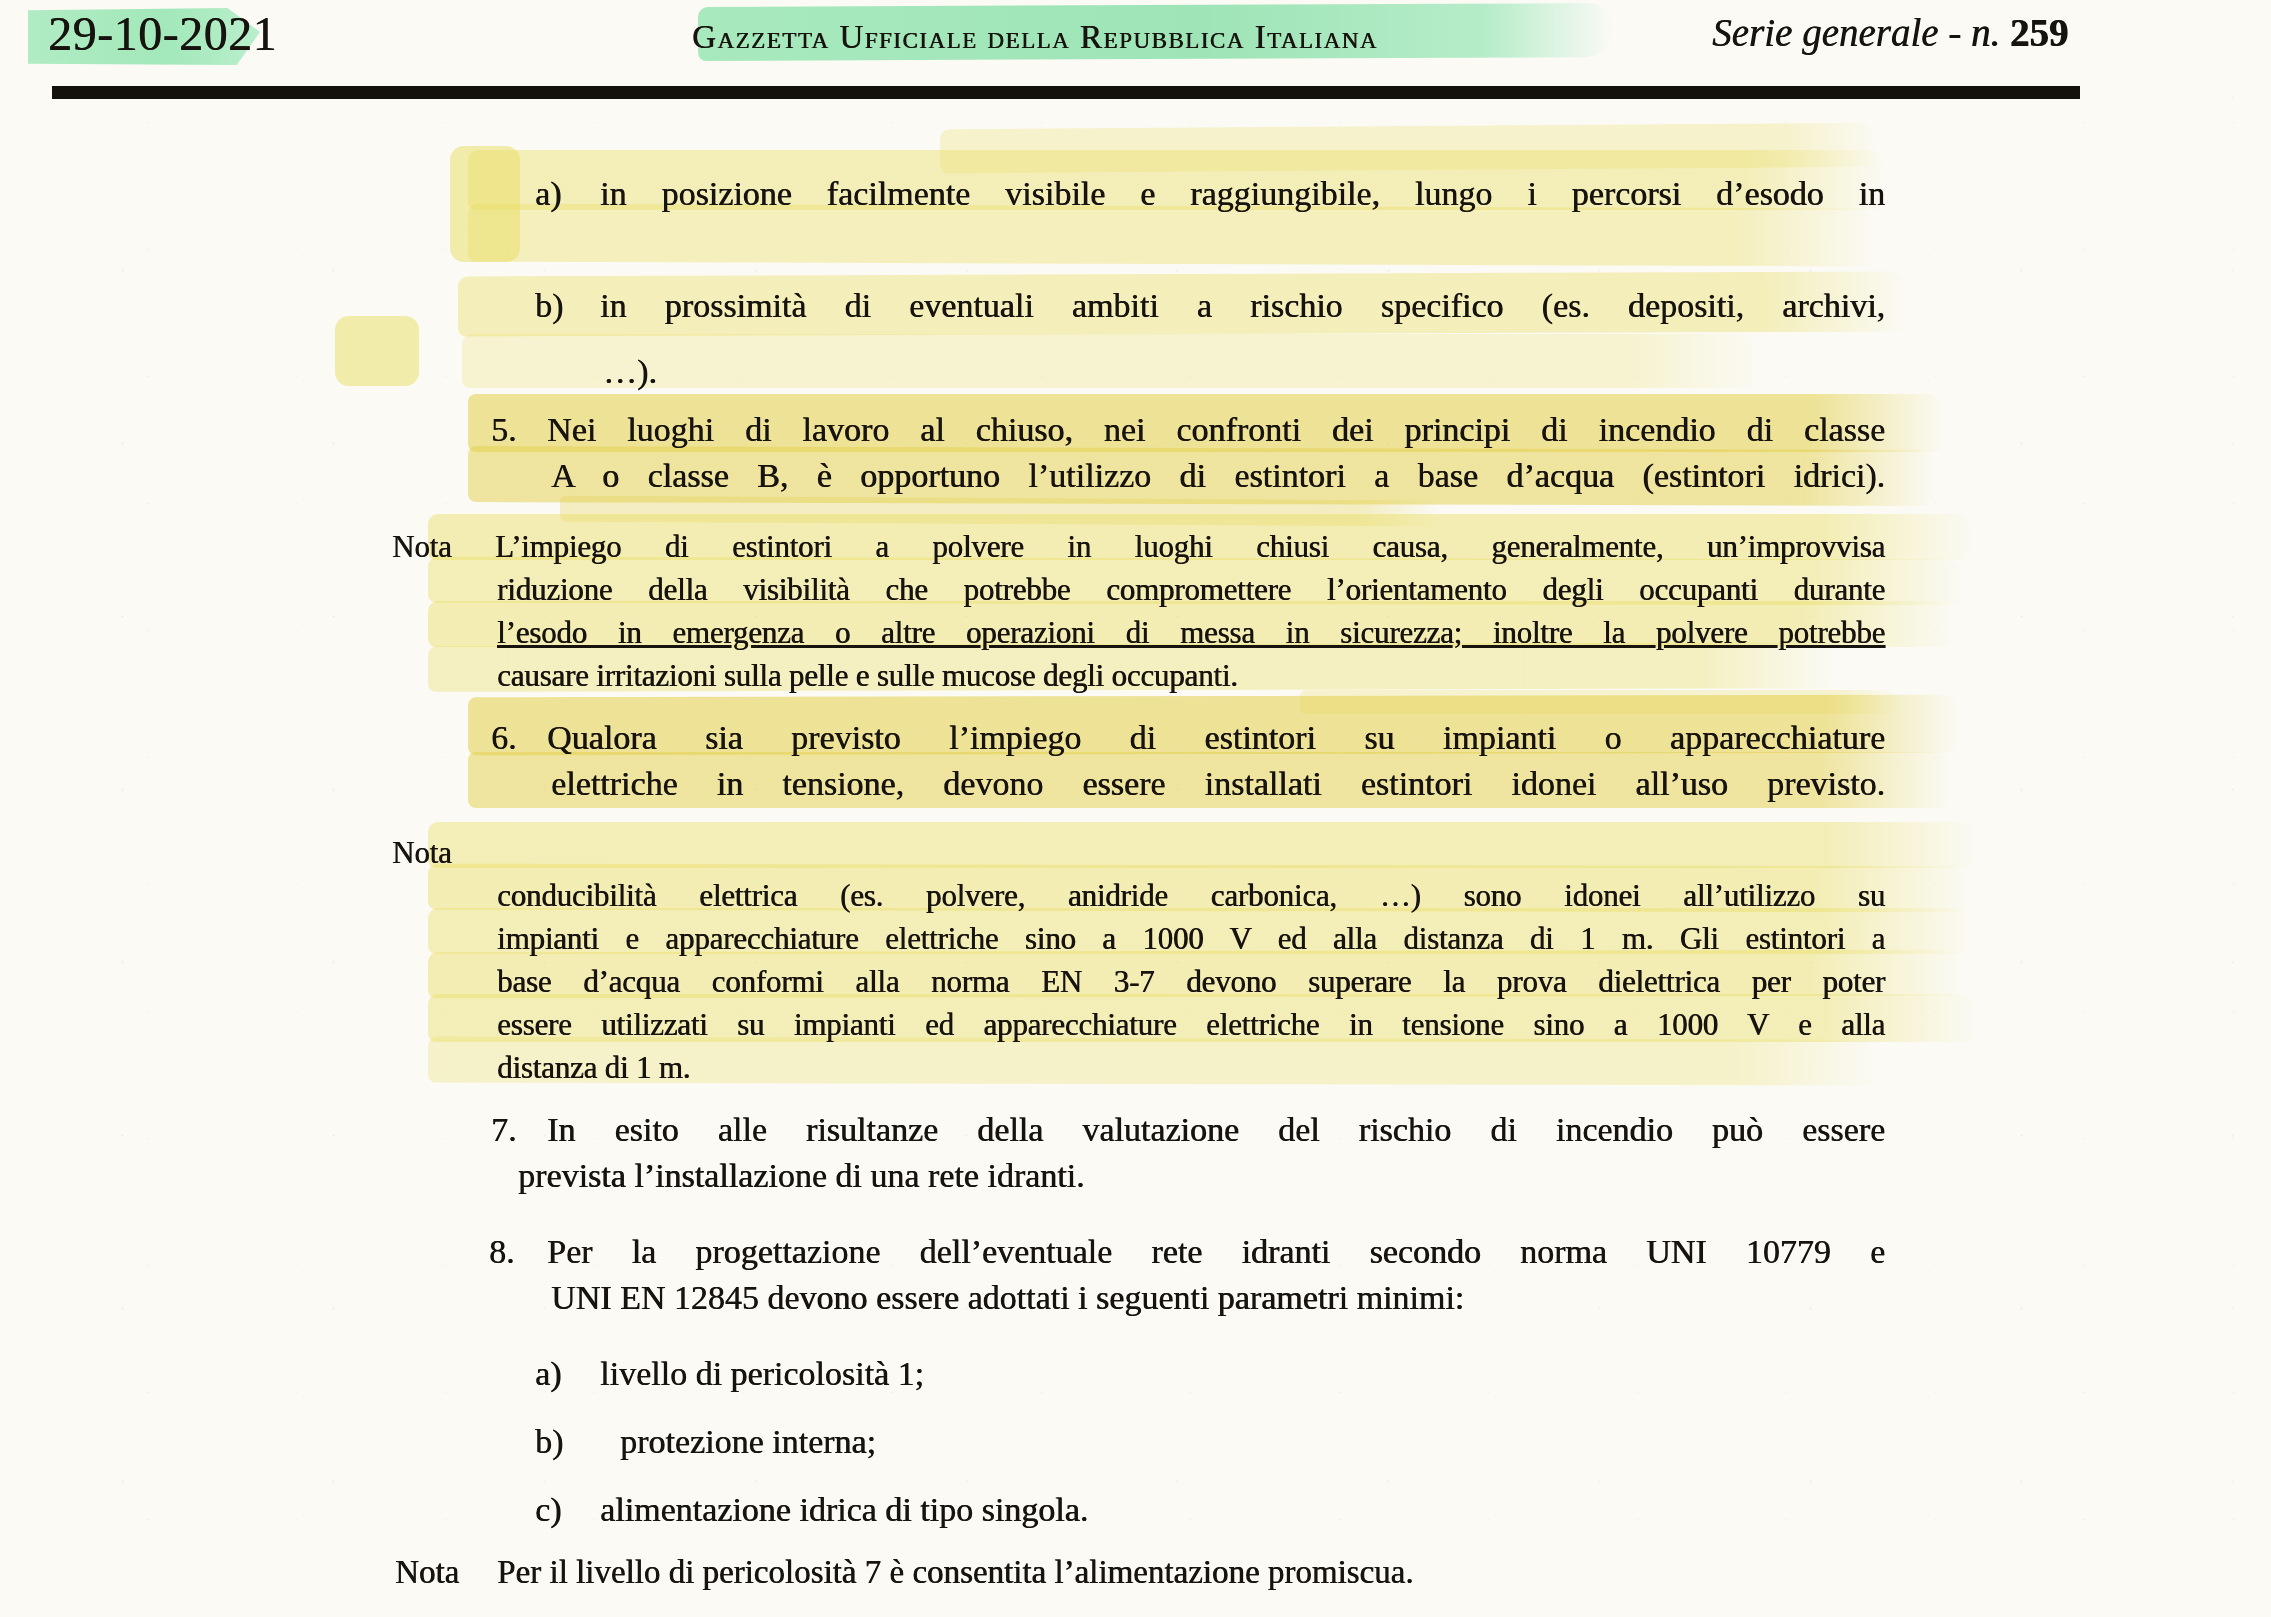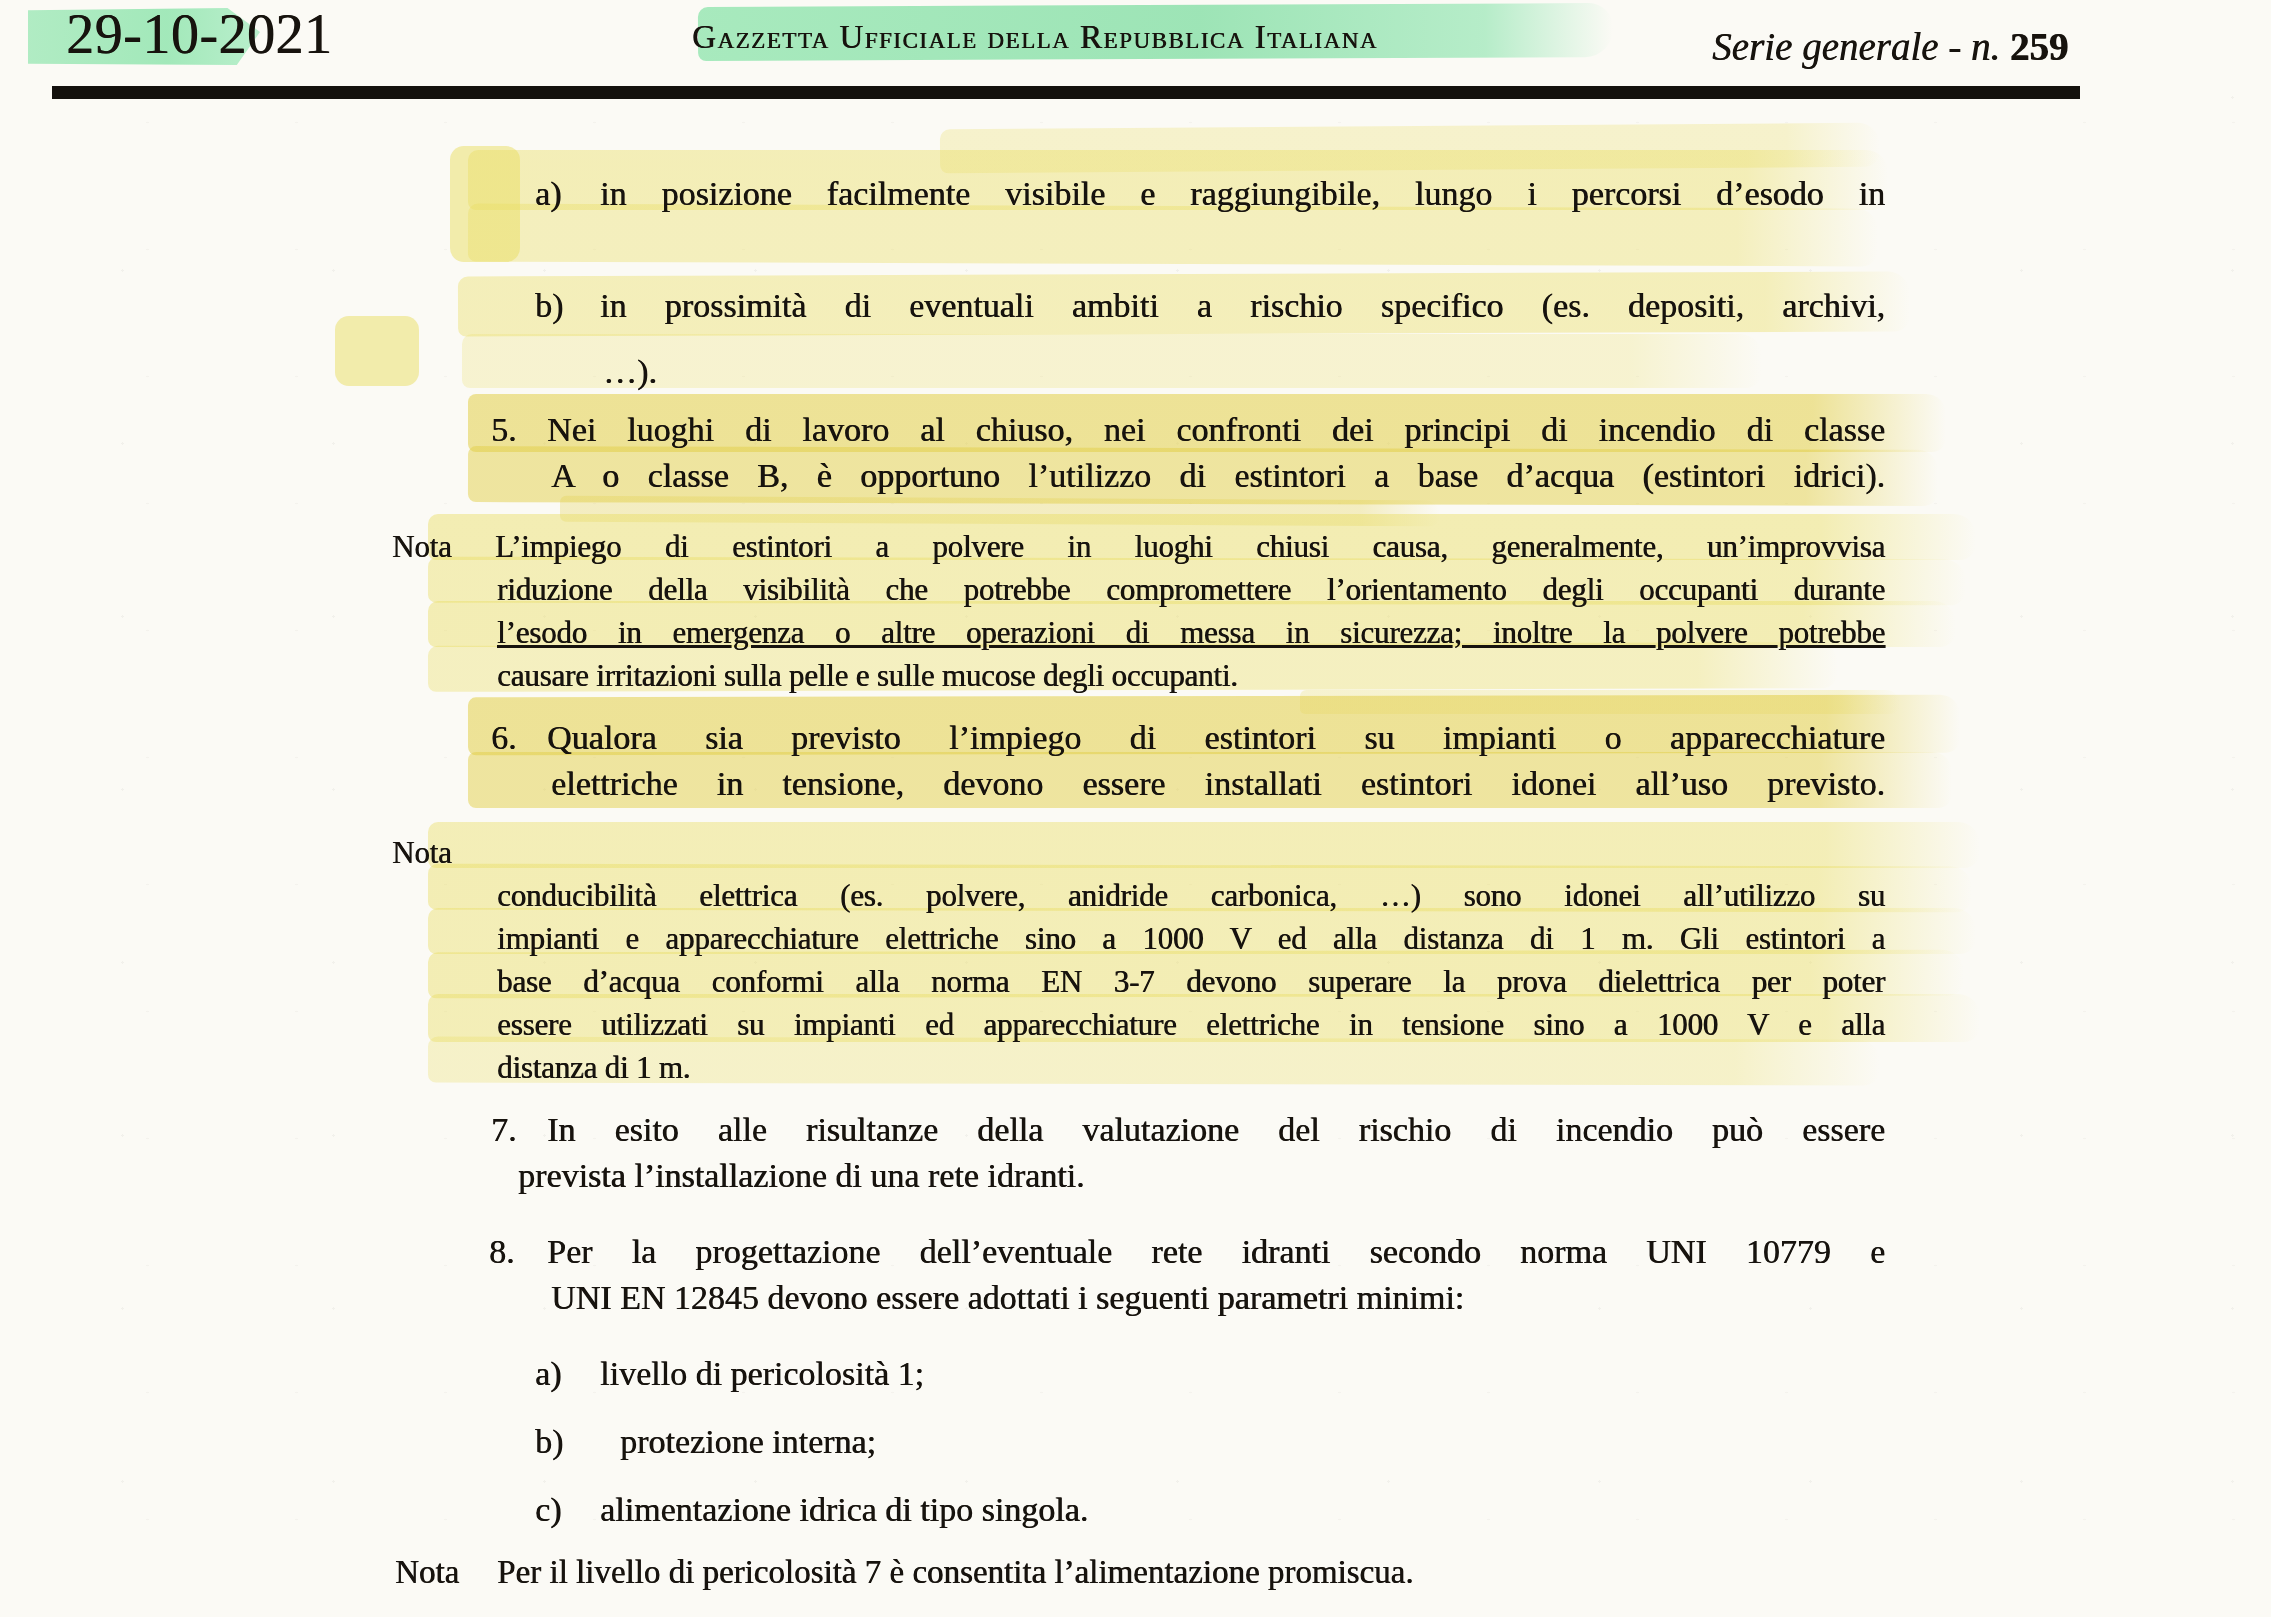--- a/index.html
+++ b/index.html
@@ -20,21 +20,21 @@
     background-position:17px 11px, 73px 59px;
   }
   
   .t{
     position:absolute;z-index:2;
     font-size:34px;line-height:40px;white-space:nowrap;
     text-shadow:.6px 0 0 currentColor;
   }
   .just{white-space:normal;text-align:justify;text-align-last:justify;}
   .nota{font-size:31px;line-height:38px;letter-spacing:-.2px;}
-  .hdr-date{font-size:56px;letter-spacing:.5px;margin-left:18px;}
+  .hdr-date{font-size:48px;letter-spacing:.5px;}
   .hdr-title{font-variant:small-caps;font-size:33px;letter-spacing:1.5px;}
   .hdr-series{font-size:39px;font-style:italic;}
   .hdr-series b{font-style:normal;font-weight:700;}
   .rule{position:absolute;z-index:2;background:var(--ink-rule);}
   
   .hl{position:absolute;z-index:1;pointer-events:none;}
   .y{background:linear-gradient(90deg, var(--yellow) 0%, var(--yellow) 90%, rgba(255,255,0,0) 100%);border-radius:10px 22px 16px 8px;}
   .y2{background:linear-gradient(90deg, var(--yellow-strong) 0%, var(--yellow-strong) 91%, rgba(255,255,0,0) 100%);border-radius:8px 20px 14px 8px;}
   .yb{background:var(--yellow);border-radius:14px;}
   .g1{background:linear-gradient(90deg,#9ee8b7 0%, var(--green) 60%, #a9ecc2 100%);
@@ -70,21 +70,21 @@
   <div class="hl y2" style="left:468px;top:752px;width:1484px;height:56px;opacity:.5;"></div>
   <div class="hl y" style="left:428px;top:822px;width:1552px;height:46px;opacity:.42;"></div>
   <div class="hl y" style="left:428px;top:865px;width:1544px;height:46px;opacity:.44;transform:rotate(.1deg);"></div>
   <div class="hl y" style="left:428px;top:908px;width:1548px;height:46px;opacity:.42;"></div>
   <div class="hl y" style="left:428px;top:951px;width:1536px;height:46px;opacity:.44;transform:rotate(-.1deg);"></div>
   <div class="hl y" style="left:428px;top:994px;width:1552px;height:48px;opacity:.42;"></div>
   <div class="hl y" style="left:428px;top:1038px;width:1452px;height:46px;opacity:.3;transform:rotate(.12deg);"></div>
 
   <div class="t hdr-date" style="left:48px;top:14px;">29-10-2021</div>
   <div class="t hdr-title" style="left:692px;top:17px;">Gazzetta Ufficiale della Repubblica Italiana</div>
-  <div class="t hdr-series" style="left:1712px;top:27px;">
+  <div class="t hdr-series" style="left:1712px;top:13px;">
     <span>Serie generale</span><span> - n. </span><b>259</b>
   </div>
   <div class="rule" style="left:52px;top:86px;width:2028px;height:13px;"></div>
 
   <div class="t" style="left:535px;top:174px;">a)</div>
   <div class="t just" style="left:600px;top:174px;width:1285px;">in posizione facilmente visibile e raggiungibile, lungo i percorsi d’esodo in</div>
 
   <div class="t" style="left:535px;top:286px;">b)</div>
   <div class="t just" style="left:600px;top:286px;width:1285px;">in prossimità di eventuali ambiti a rischio specifico (es. depositi, archivi,</div>
   <div class="t" style="left:603px;top:352px;">…).</div>

